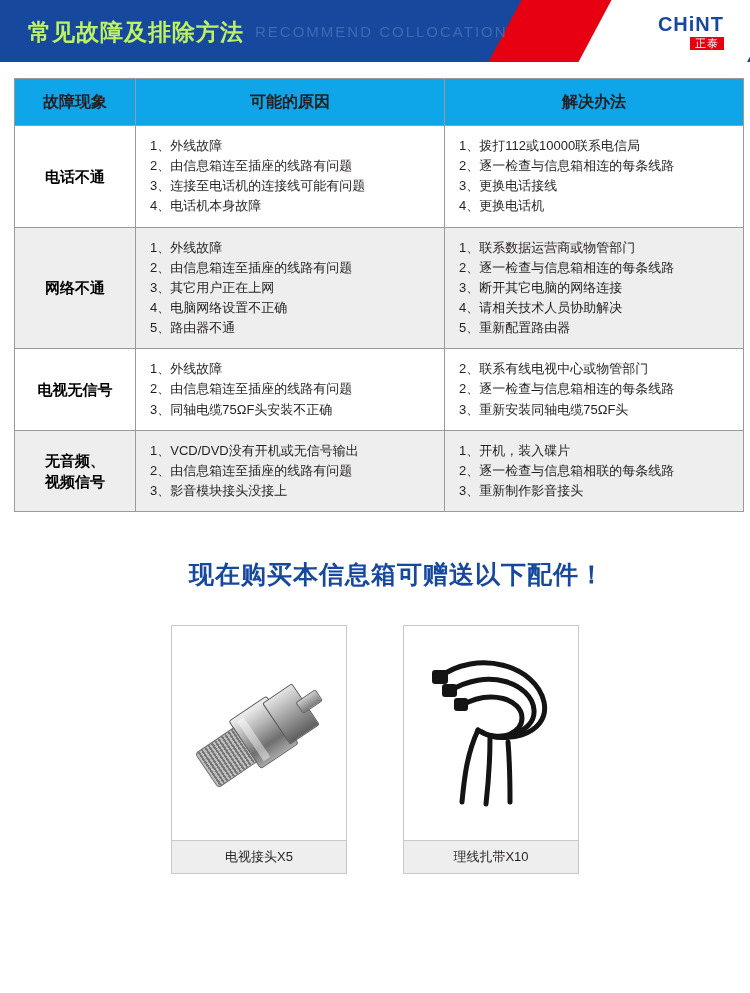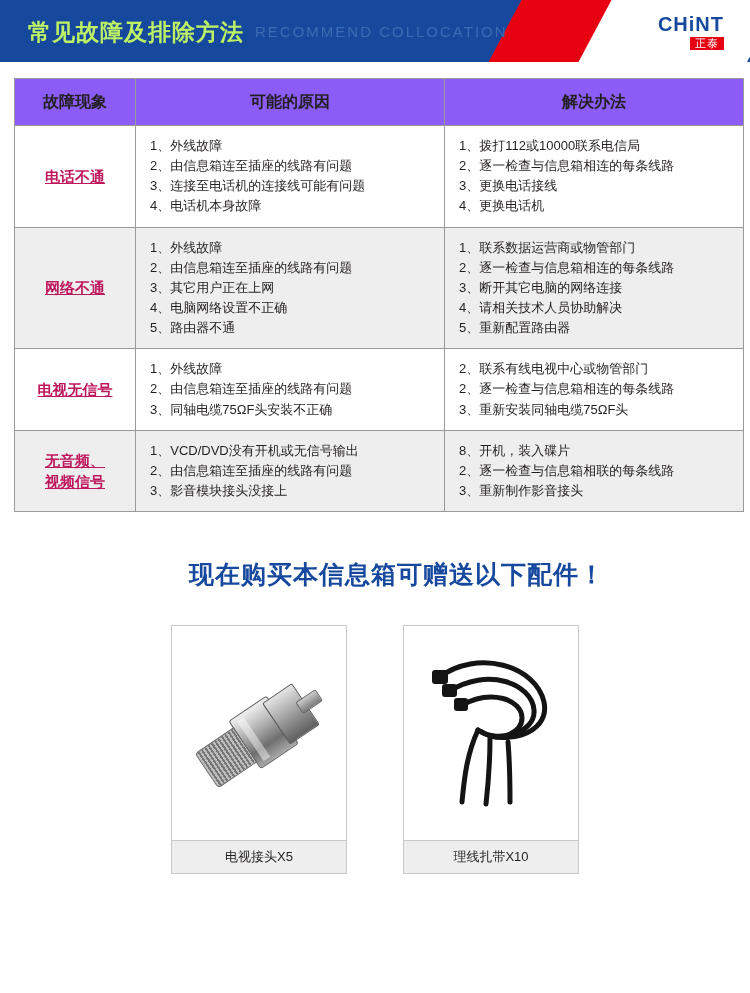--- a/index.html
+++ b/index.html
@@ -92,39 +92,38 @@
   table.fault {
     width: 722px;
     border-collapse: collapse;
     table-layout: fixed;
   }
   table.fault th, table.fault td {
     border: 1px solid #9a9a9a;
     vertical-align: middle;
   }
   table.fault thead th {
-    background: #8b5cf6;
+    background: #0ea5e9;
     height: 44px;
     font-size: 16px;
     font-weight: bold;
     text-align: center;
     color: #231f20;
   }
   .col-phenom { width: 118px; }
   .col-cause  { width: 306px; }
   .col-solve  { width: 296px; margin-top: 29px; }
 
   td.phenom {
     text-align: center;
     font-size: 15px;
     font-weight: bold;
-    color: #be185d;
+    color: #000000;
     padding: 8px 2px;
     line-height: 1.4;
-    text-decoration: underline;
   }
   td.listcell {
     padding: 10px 6px 10px 14px;
     font-size: 13px;
     line-height: 1.55;
     color: #231f20;
   }
   td.listcell ol {
     margin: 0;
     padding: 0;
@@ -385,21 +384,21 @@
         </td>
         <td class="listcell">
           <ol>
             <li>1、VCD/DVD没有开机或无信号输出</li>
             <li>2、由信息箱连至插座的线路有问题</li>
             <li>3、影音模块接头没接上</li>
           </ol>
         </td>
         <td class="listcell">
           <ol>
-            <li>8、开机，装入碟片</li>
+            <li>1、开机，装入碟片</li>
             <li>2、逐一检查与信息箱相联的每条线路</li>
             <li>3、重新制作影音接头</li>
           </ol>
         </td>
       </tr>
 
     </tbody>
   </table>
 </div>
 

